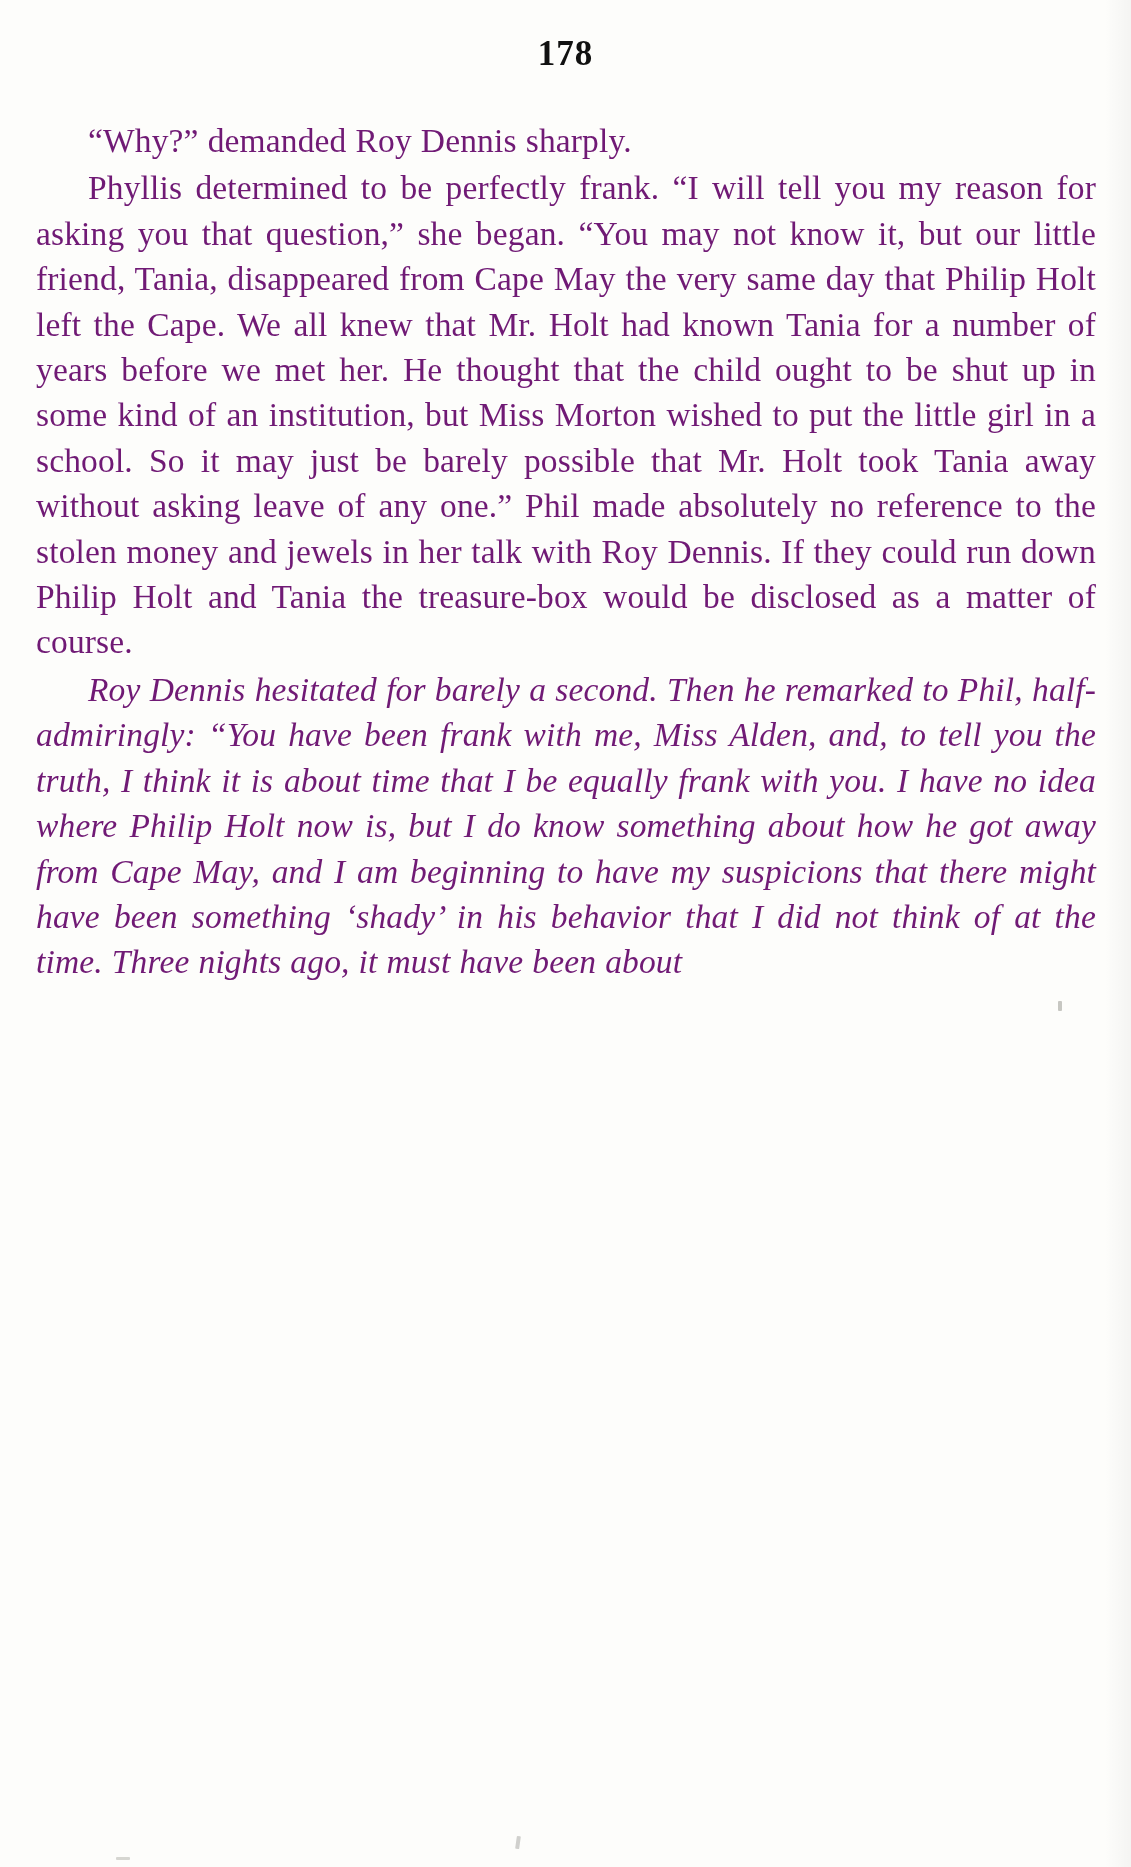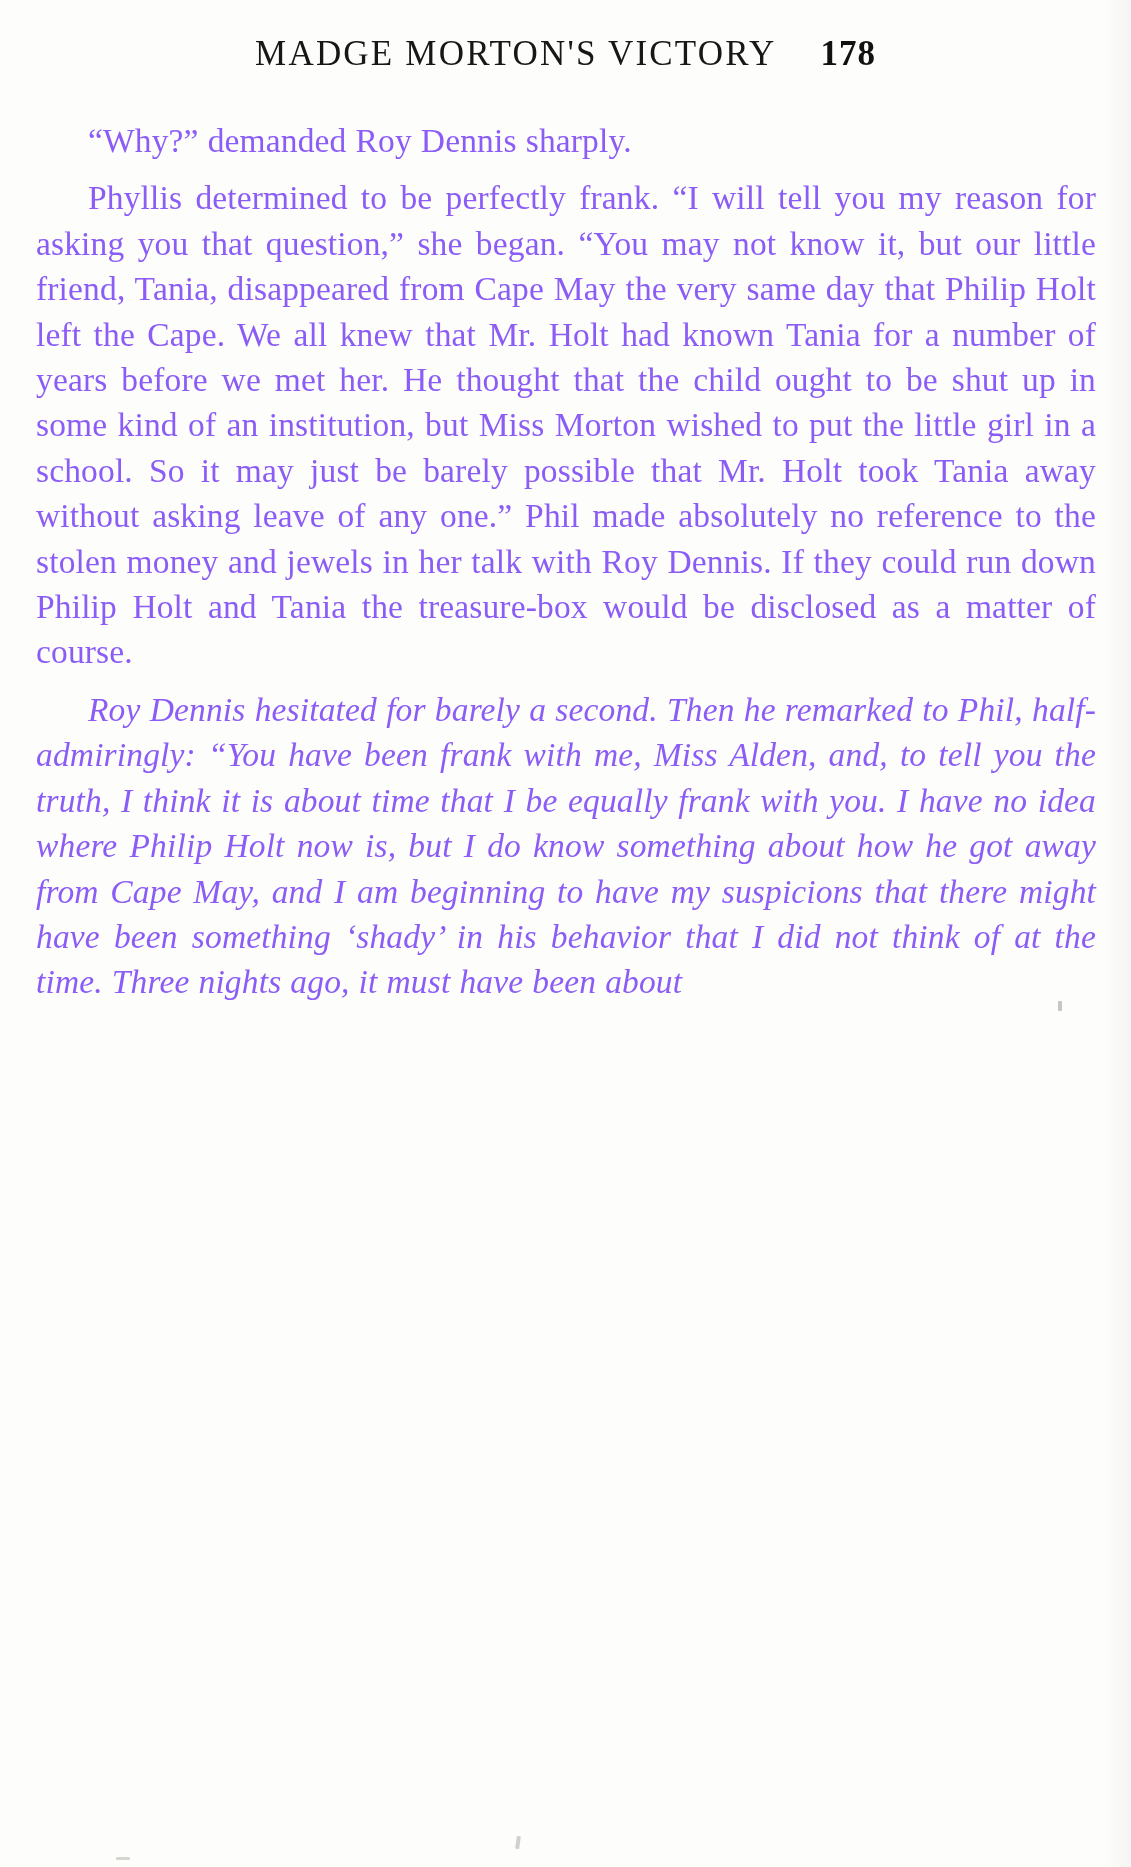--- a/index.html
+++ b/index.html
@@ -49,25 +49,25 @@
     left: 36px;
     width: 1060px;
   }
   .para {
     margin: 0;
     font-size: 33.5px;
     line-height: 45.4px;
     text-align: justify;
     text-justify: inter-word;
     letter-spacing: 0.15px;
-    color: #8b5cf6;
+    color: #701a75;
     word-spacing: 0.5px;
   }
   .para + .para {
-    margin-top: 12px;
+    margin-top: 2px;
   }
   .indent {
     text-indent: 52px;
   }
   .para:last-child {
     text-align: justify;
     font-style: italic;
   }
   .speck {
     position: absolute;
@@ -84,21 +84,20 @@
     background: linear-gradient(to right, rgba(0,0,0,0) 0%, rgba(0,0,0,0.035) 100%);
     pointer-events: none;
   }
 </style>
 </head>
 <body>
 
 <div class="page">
 
   <div class="running-head">
-    <span class="head-title">MADGE MORTON'S VICTORY</span>
     <span class="head-folio">178</span>
   </div>
 
   <div class="body-text">
     <p class="para indent">“Why?” demanded Roy Dennis sharply.</p>
     <p class="para indent">Phyllis determined to be perfectly frank. “I will tell you my reason for asking you that question,” she began. “You may not know it, but our little friend, Tania, disappeared from Cape May the very same day that Philip Holt left the Cape. We all knew that Mr. Holt had known Tania for a number of years before we met her. He thought that the child ought to be shut up in some kind of an institution, but Miss Morton wished to put the little girl in a school. So it may just be barely possible that Mr. Holt took Tania away without asking leave of any one.” Phil made absolutely no reference to the stolen money and jewels in her talk with Roy Dennis. If they could run down Philip Holt and Tania the treasure-box would be disclosed as a matter of course.</p>
     <p class="para indent">Roy Dennis hesitated for barely a second. Then he remarked to Phil, half-admiringly: “You have been frank with me, Miss Alden, and, to tell you the truth, I think it is about time that I be equally frank with you. I have no idea where Philip Holt now is, but I do know something about how he got away from Cape May, and I am beginning to have my suspicions that there might have been something ‘shady’ in his behavior that I did not think of at the time. Three nights ago, it must have been about</p>
   </div>
 
   <span class="speck speck-1"></span>

